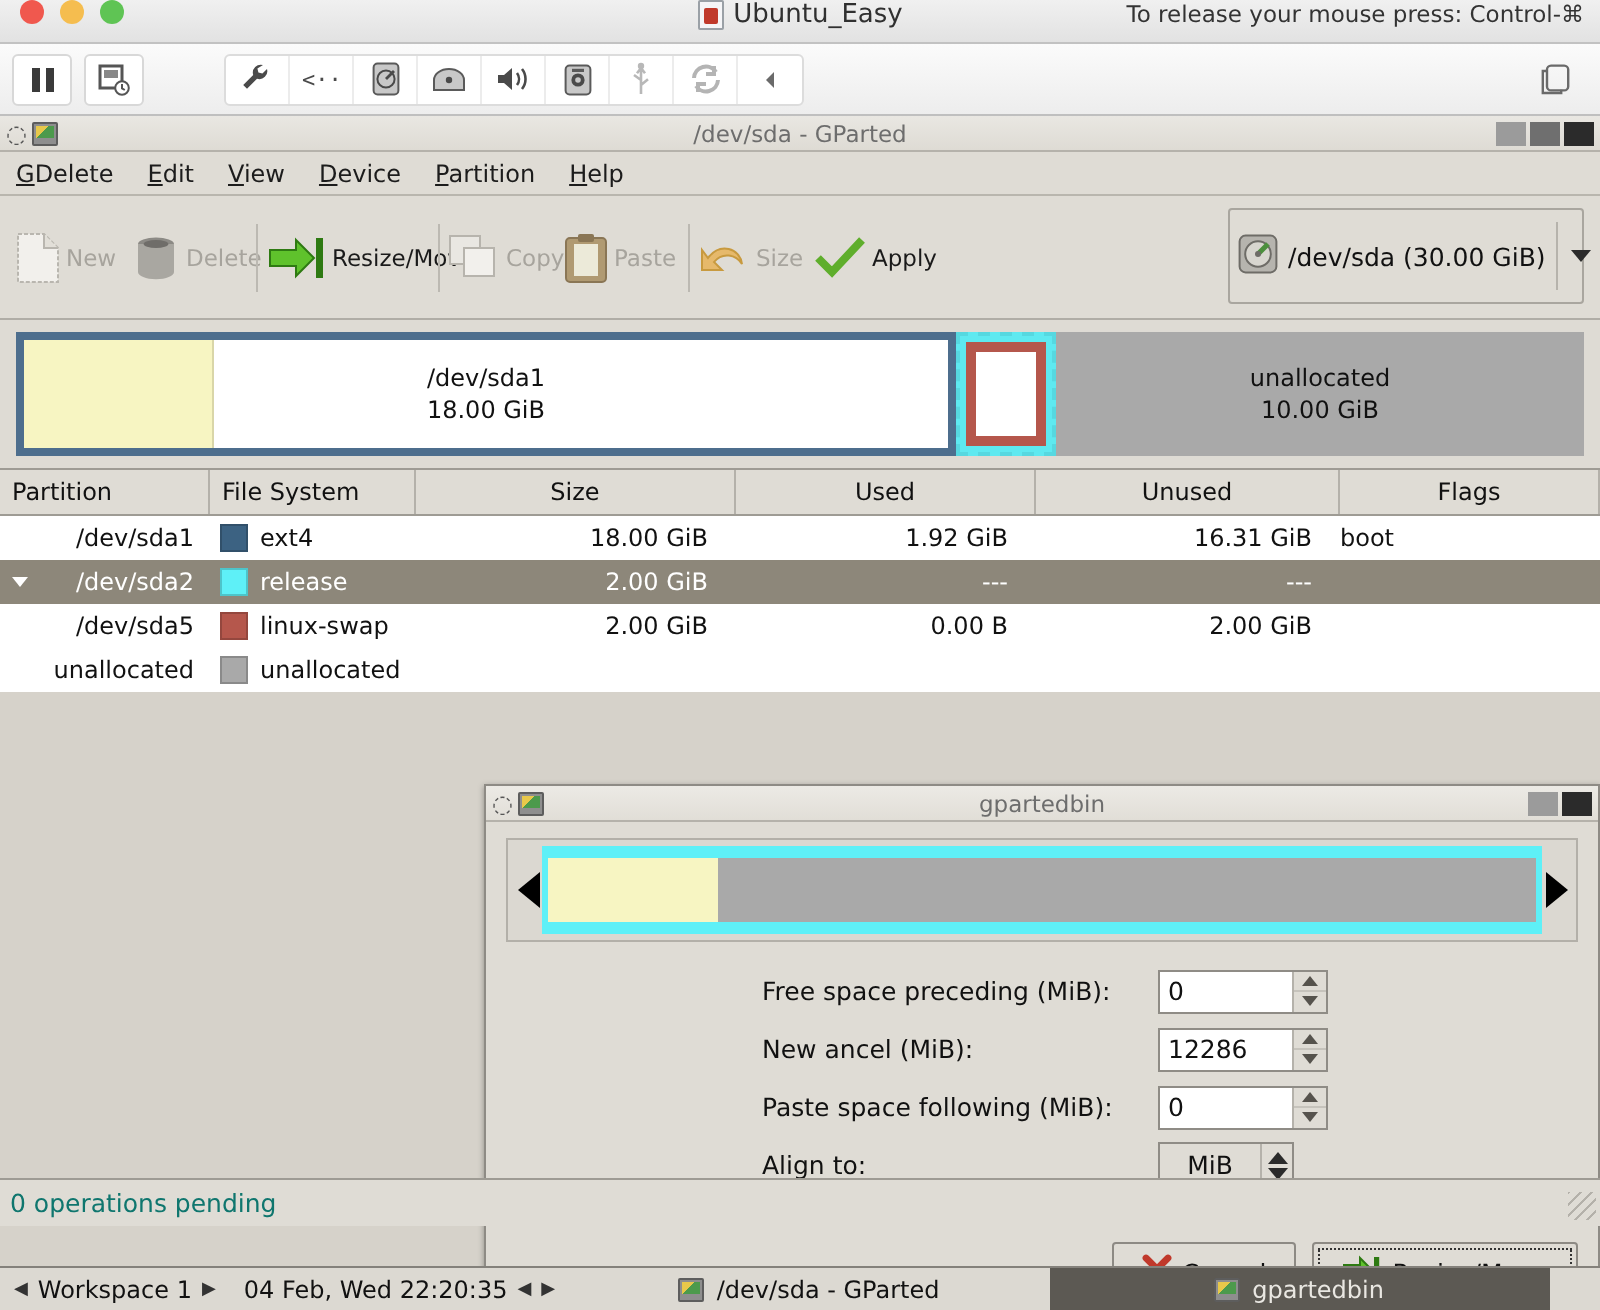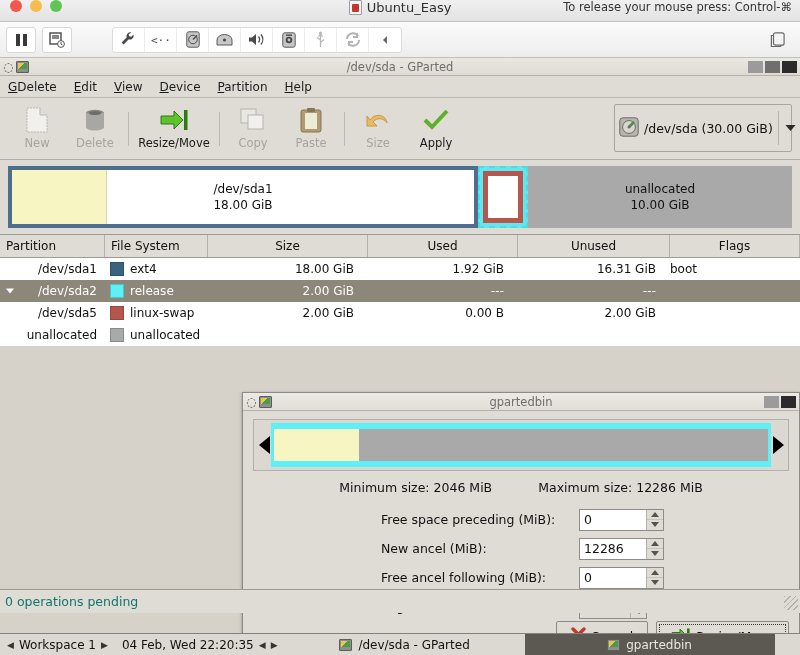--- a/index.html
+++ b/index.html
@@ -94,21 +94,21 @@
     display:flex; align-items:center; padding-left:8px; gap:17px;
   }
   .menu-item{ font-size:12px; color:#1c1c1c; }
   .menu-item u{ text-decoration:underline; }
 
   .gp-toolbar{
     height:62px; background:#dfdcd5; border-bottom:1px solid #b0ada6;
     display:flex; align-items:center; padding:0 8px; position:relative;
   }
   .tb-item{
-    width:58px; display:flex; flex-direction:column; align-items:center;
+    width:58px; display:flex; align-items:center;
     gap:3px;
   }
   .tb-item.wide{ width:82px; }
   .tb-label{ font-size:11.5px; color:#1a1a1a; }
   .tb-label.dim{ color:#a7a49d; }
   .tb-sep{ width:1px; height:34px; background:#bcb9b2; margin:0 4px; }
   .tb-icon{ height:26px; display:flex; align-items:center; justify-content:center;}
 
   .dev-select{
     position:absolute; right:8px; top:6px; height:48px; width:178px;
@@ -596,24 +596,20 @@
         </div>
       <div class="dlg-bar">
         <div class="dlg-used"></div>
         <div class="dlg-free"></div>
       </div>
       <div class="arrow-r">
           <div class="tri-r"></div>
         </div>
     </div>
 
-    <div class="minmax">
-      <span>Minimum size: 2046 MiB</span>
-      <span>Maximum size: 12286 MiB</span>
-    </div>
 
     <div class="form">
       <div class="frow">
         <span class="flabel">Free space preceding (MiB):</span>
         <span class="spin">
           <input value="0" style="">
           <span class="spin-btns">
             <span class="sb top">
                 <span class="up"></span>
               </span>
@@ -631,21 +627,21 @@
             <span class="sb top">
                 <span class="up"></span>
               </span>
             <span class="sb">
                 <span class="dn"></span>
               </span>
           </span>
         </span>
       </div>
       <div class="frow">
-        <span class="flabel">Free ancel following (MiB):</span>
+        <span class="flabel">Paste space following (MiB):</span>
         <span class="spin">
           <input value="0" style="">
           <span class="spin-btns">
             <span class="sb top">
                 <span class="up"></span>
               </span>
             <span class="sb">
                 <span class="dn"></span>
               </span>
           </span>

